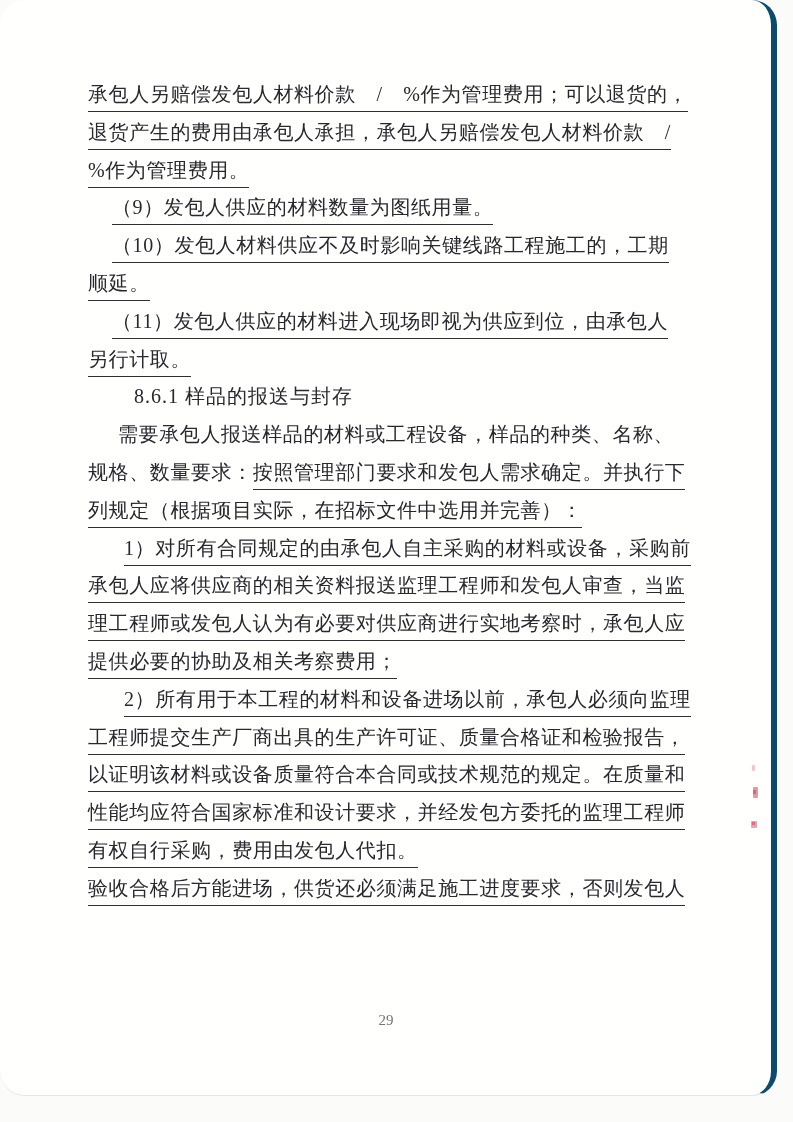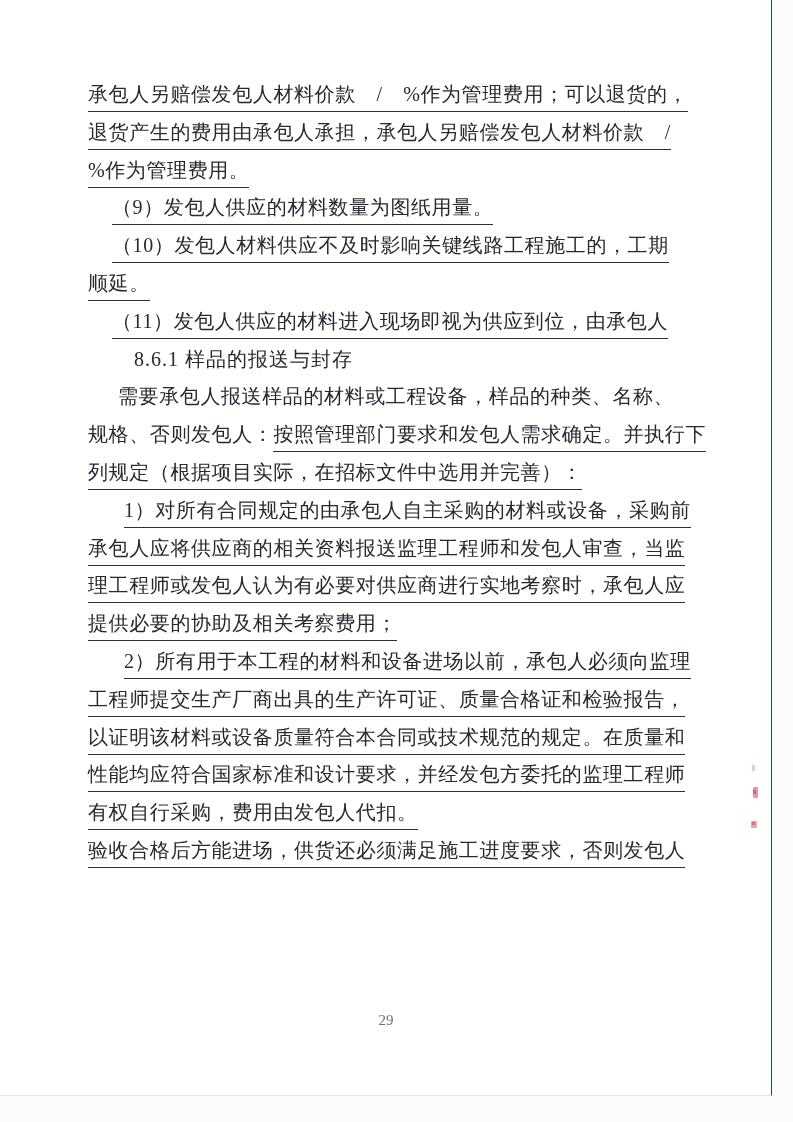--- a/index.html
+++ b/index.html
@@ -6,22 +6,23 @@
   body {
     width: 793px; height: 1122px;
     background: #fbfbfa;
     font-family: "Liberation Serif", "DejaVu Serif", serif;
     overflow: hidden;
   }
   .page {
     position: absolute; left: 0; top: 0;
     width: 771px; height: 1095px;
     background: #fffffe;
-    border-right: 1px solid #0c4a6e;
+    border-right: 6px solid #0c4a6e;
     border-bottom: 1px solid #e5e5e2;
+    border-radius: 25px;
   }
   .doc-text {
     position: absolute;
     left: 88px; top: 76px;
     width: 600px;
     color: #28282e;
     font-size: 20px;
     letter-spacing: 0.6px;
   }
   .line {
@@ -68,23 +69,24 @@
 
 <div class="page">
   <div class="doc-text">
       <div class="line"><span class="seg u">承包人另赔偿发包人材料价款　/　%作为管理费用；可以退货的，</span></div>
       <div class="line"><span class="seg u">退货产生的费用由承包人承担，承包人另赔偿发包人材料价款　/</span></div>
       <div class="line"><span class="seg u">%作为管理费用。</span></div>
       <div class="line ind-paren"><span class="seg u">（9）发包人供应的材料数量为图纸用量。</span></div>
       <div class="line ind-paren"><span class="seg u">（10）发包人材料供应不及时影响关键线路工程施工的，工期</span></div>
       <div class="line"><span class="seg u">顺延。</span></div>
       <div class="line ind-paren"><span class="seg u">（11）发包人供应的材料进入现场即视为供应到位，由承包人</span></div>
+      <div class="line"><span class="seg u">另行计取。</span></div>
       <div class="line ind-head heading2"><span class="seg">8.6.1 样品的报送与封存</span></div>
       <div class="line ind-body"><span class="seg">需要承包人报送样品的材料或工程设备，样品的种类、名称、</span></div>
-      <div class="line"><span class="seg">规格、否则发包人：</span><span class="seg u">按照管理部门要求和发包人需求确定。并执行下</span></div>
+      <div class="line"><span class="seg">规格、数量要求：</span><span class="seg u">按照管理部门要求和发包人需求确定。并执行下</span></div>
       <div class="line"><span class="seg u">列规定（根据项目实际，在招标文件中选用并完善）：</span></div>
       <div class="line ind-num"><span class="seg u">1）对所有合同规定的由承包人自主采购的材料或设备，采购前</span></div>
       <div class="line"><span class="seg u">承包人应将供应商的相关资料报送监理工程师和发包人审查，当监</span></div>
       <div class="line"><span class="seg u">理工程师或发包人认为有必要对供应商进行实地考察时，承包人应</span></div>
       <div class="line"><span class="seg u">提供必要的协助及相关考察费用；</span></div>
       <div class="line ind-num"><span class="seg u">2）所有用于本工程的材料和设备进场以前，承包人必须向监理</span></div>
       <div class="line"><span class="seg u">工程师提交生产厂商出具的生产许可证、质量合格证和检验报告，</span></div>
       <div class="line"><span class="seg u">以证明该材料或设备质量符合本合同或技术规范的规定。在质量和</span></div>
       <div class="line"><span class="seg u">性能均应符合国家标准和设计要求，并经发包方委托的监理工程师</span></div>
       <div class="line"><span class="seg u">有权自行采购，费用由发包人代扣。</span></div>

